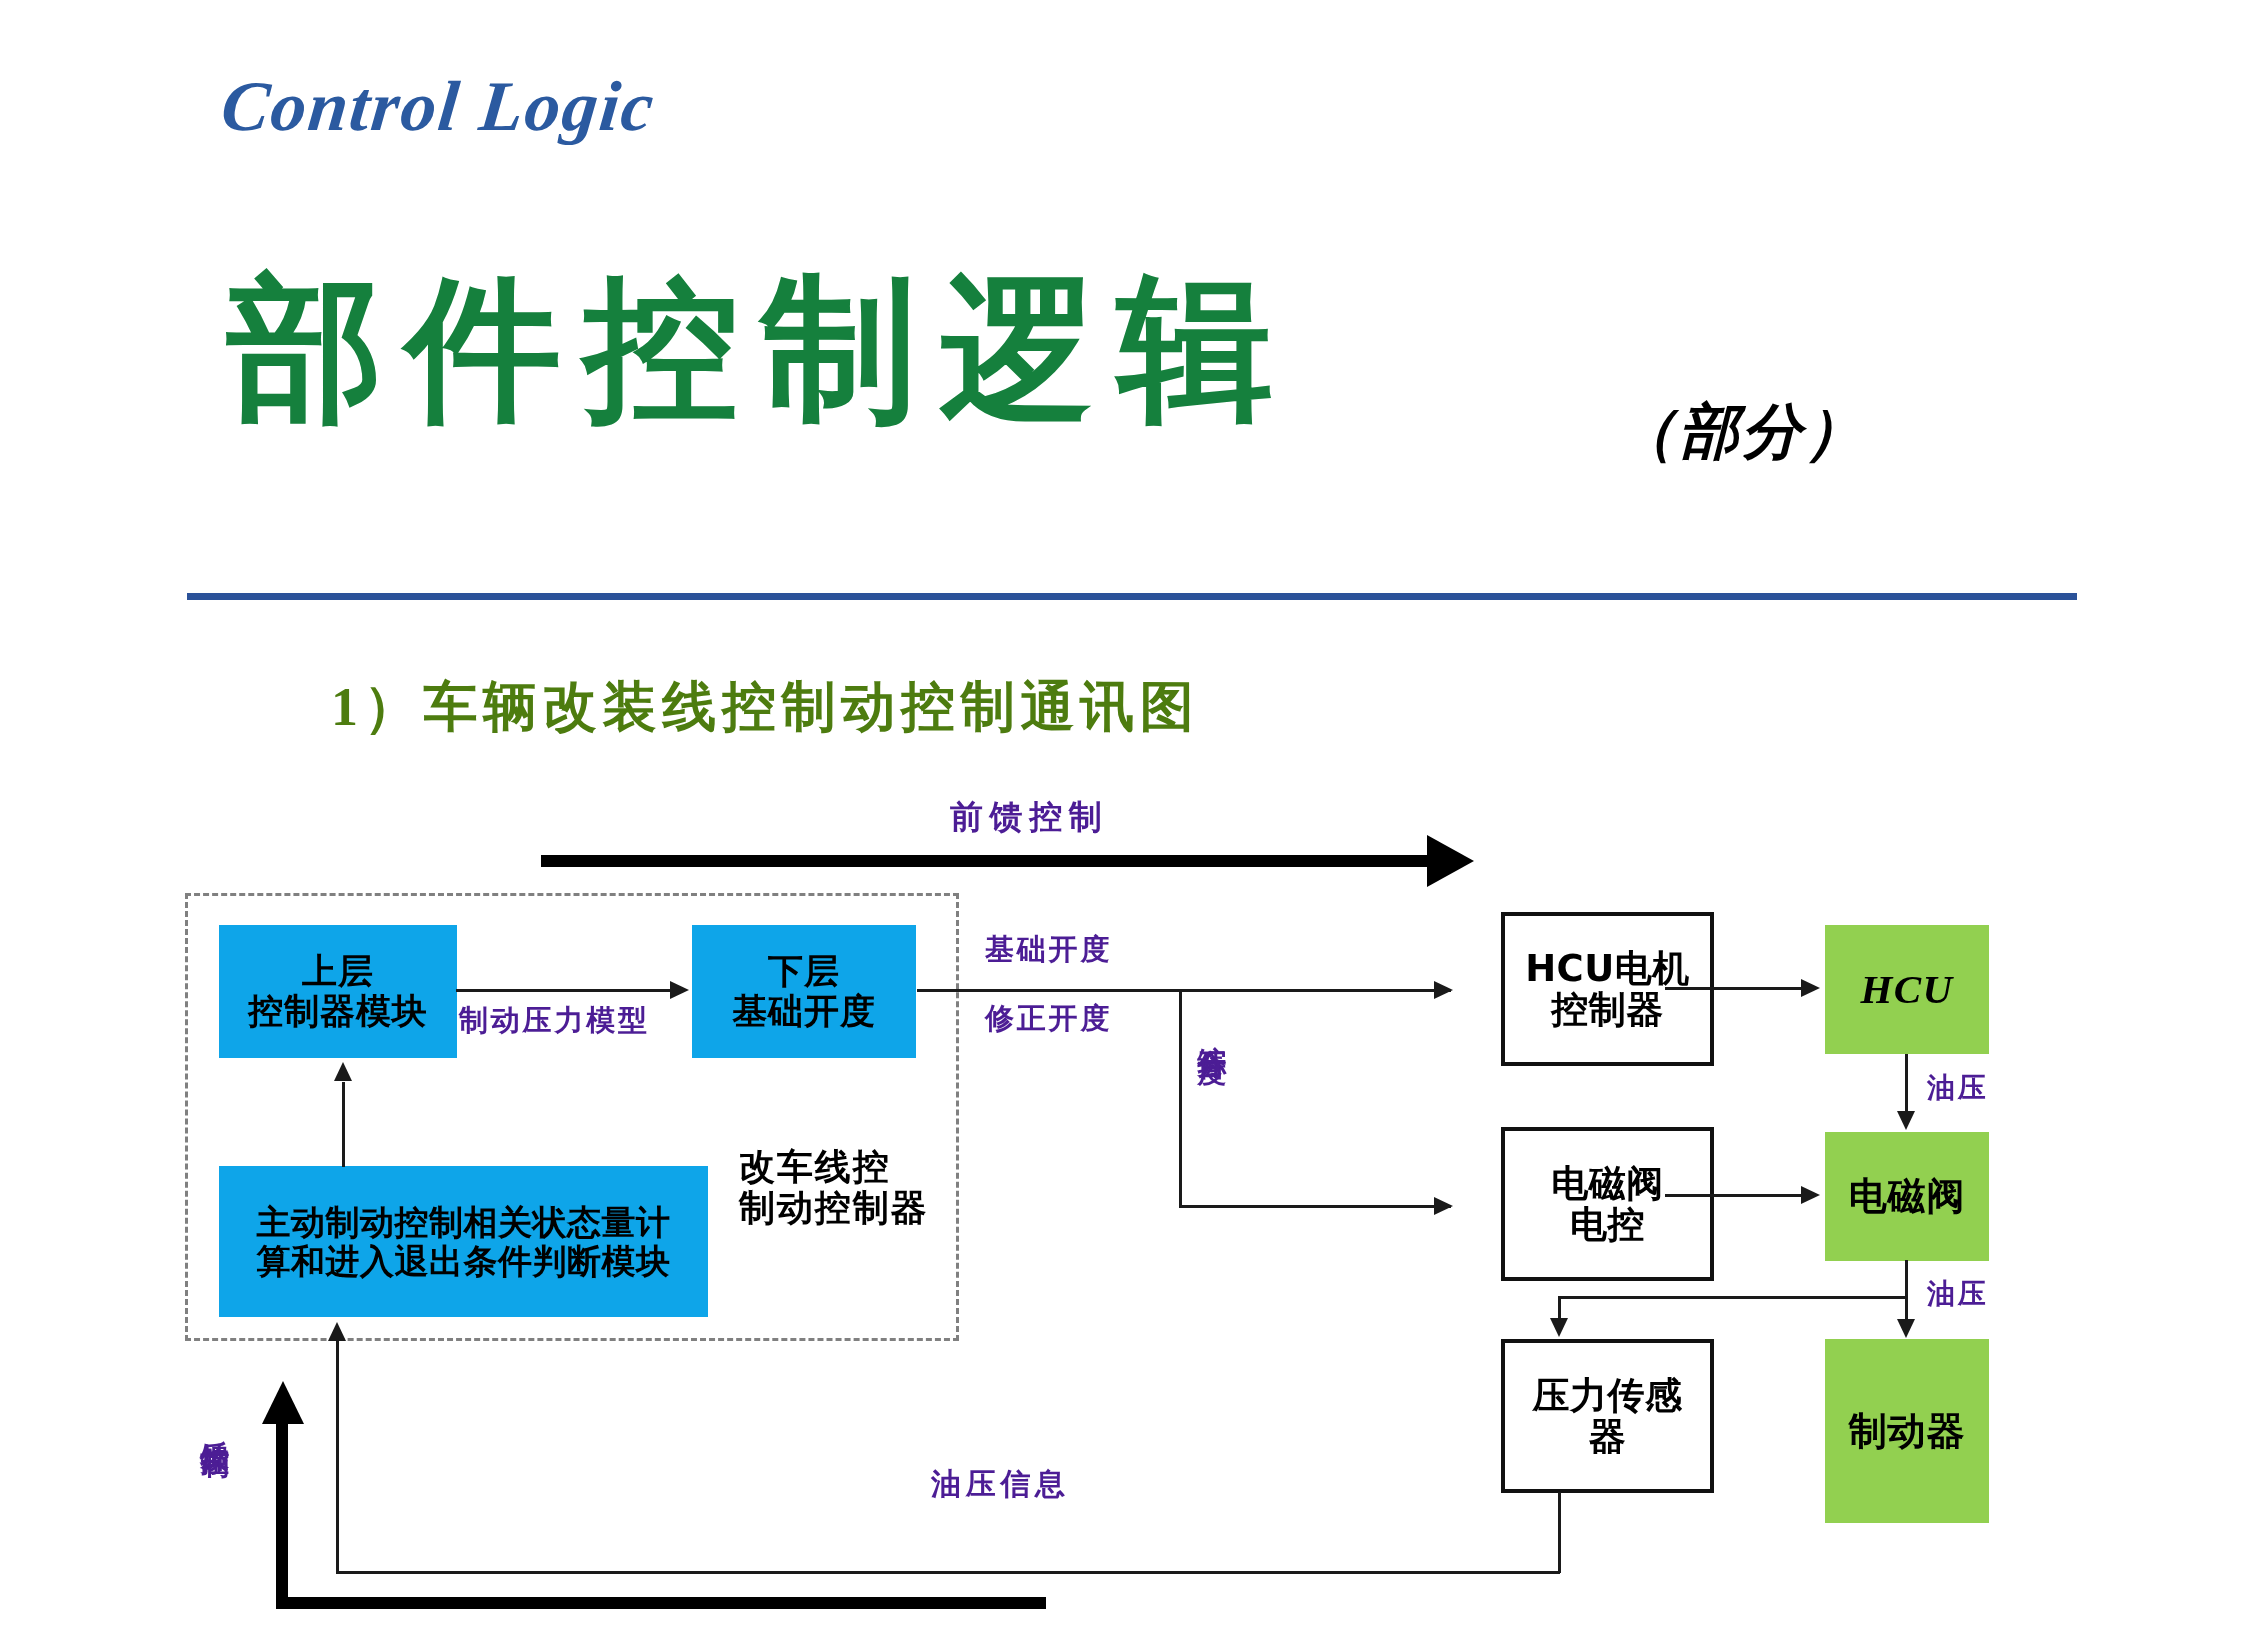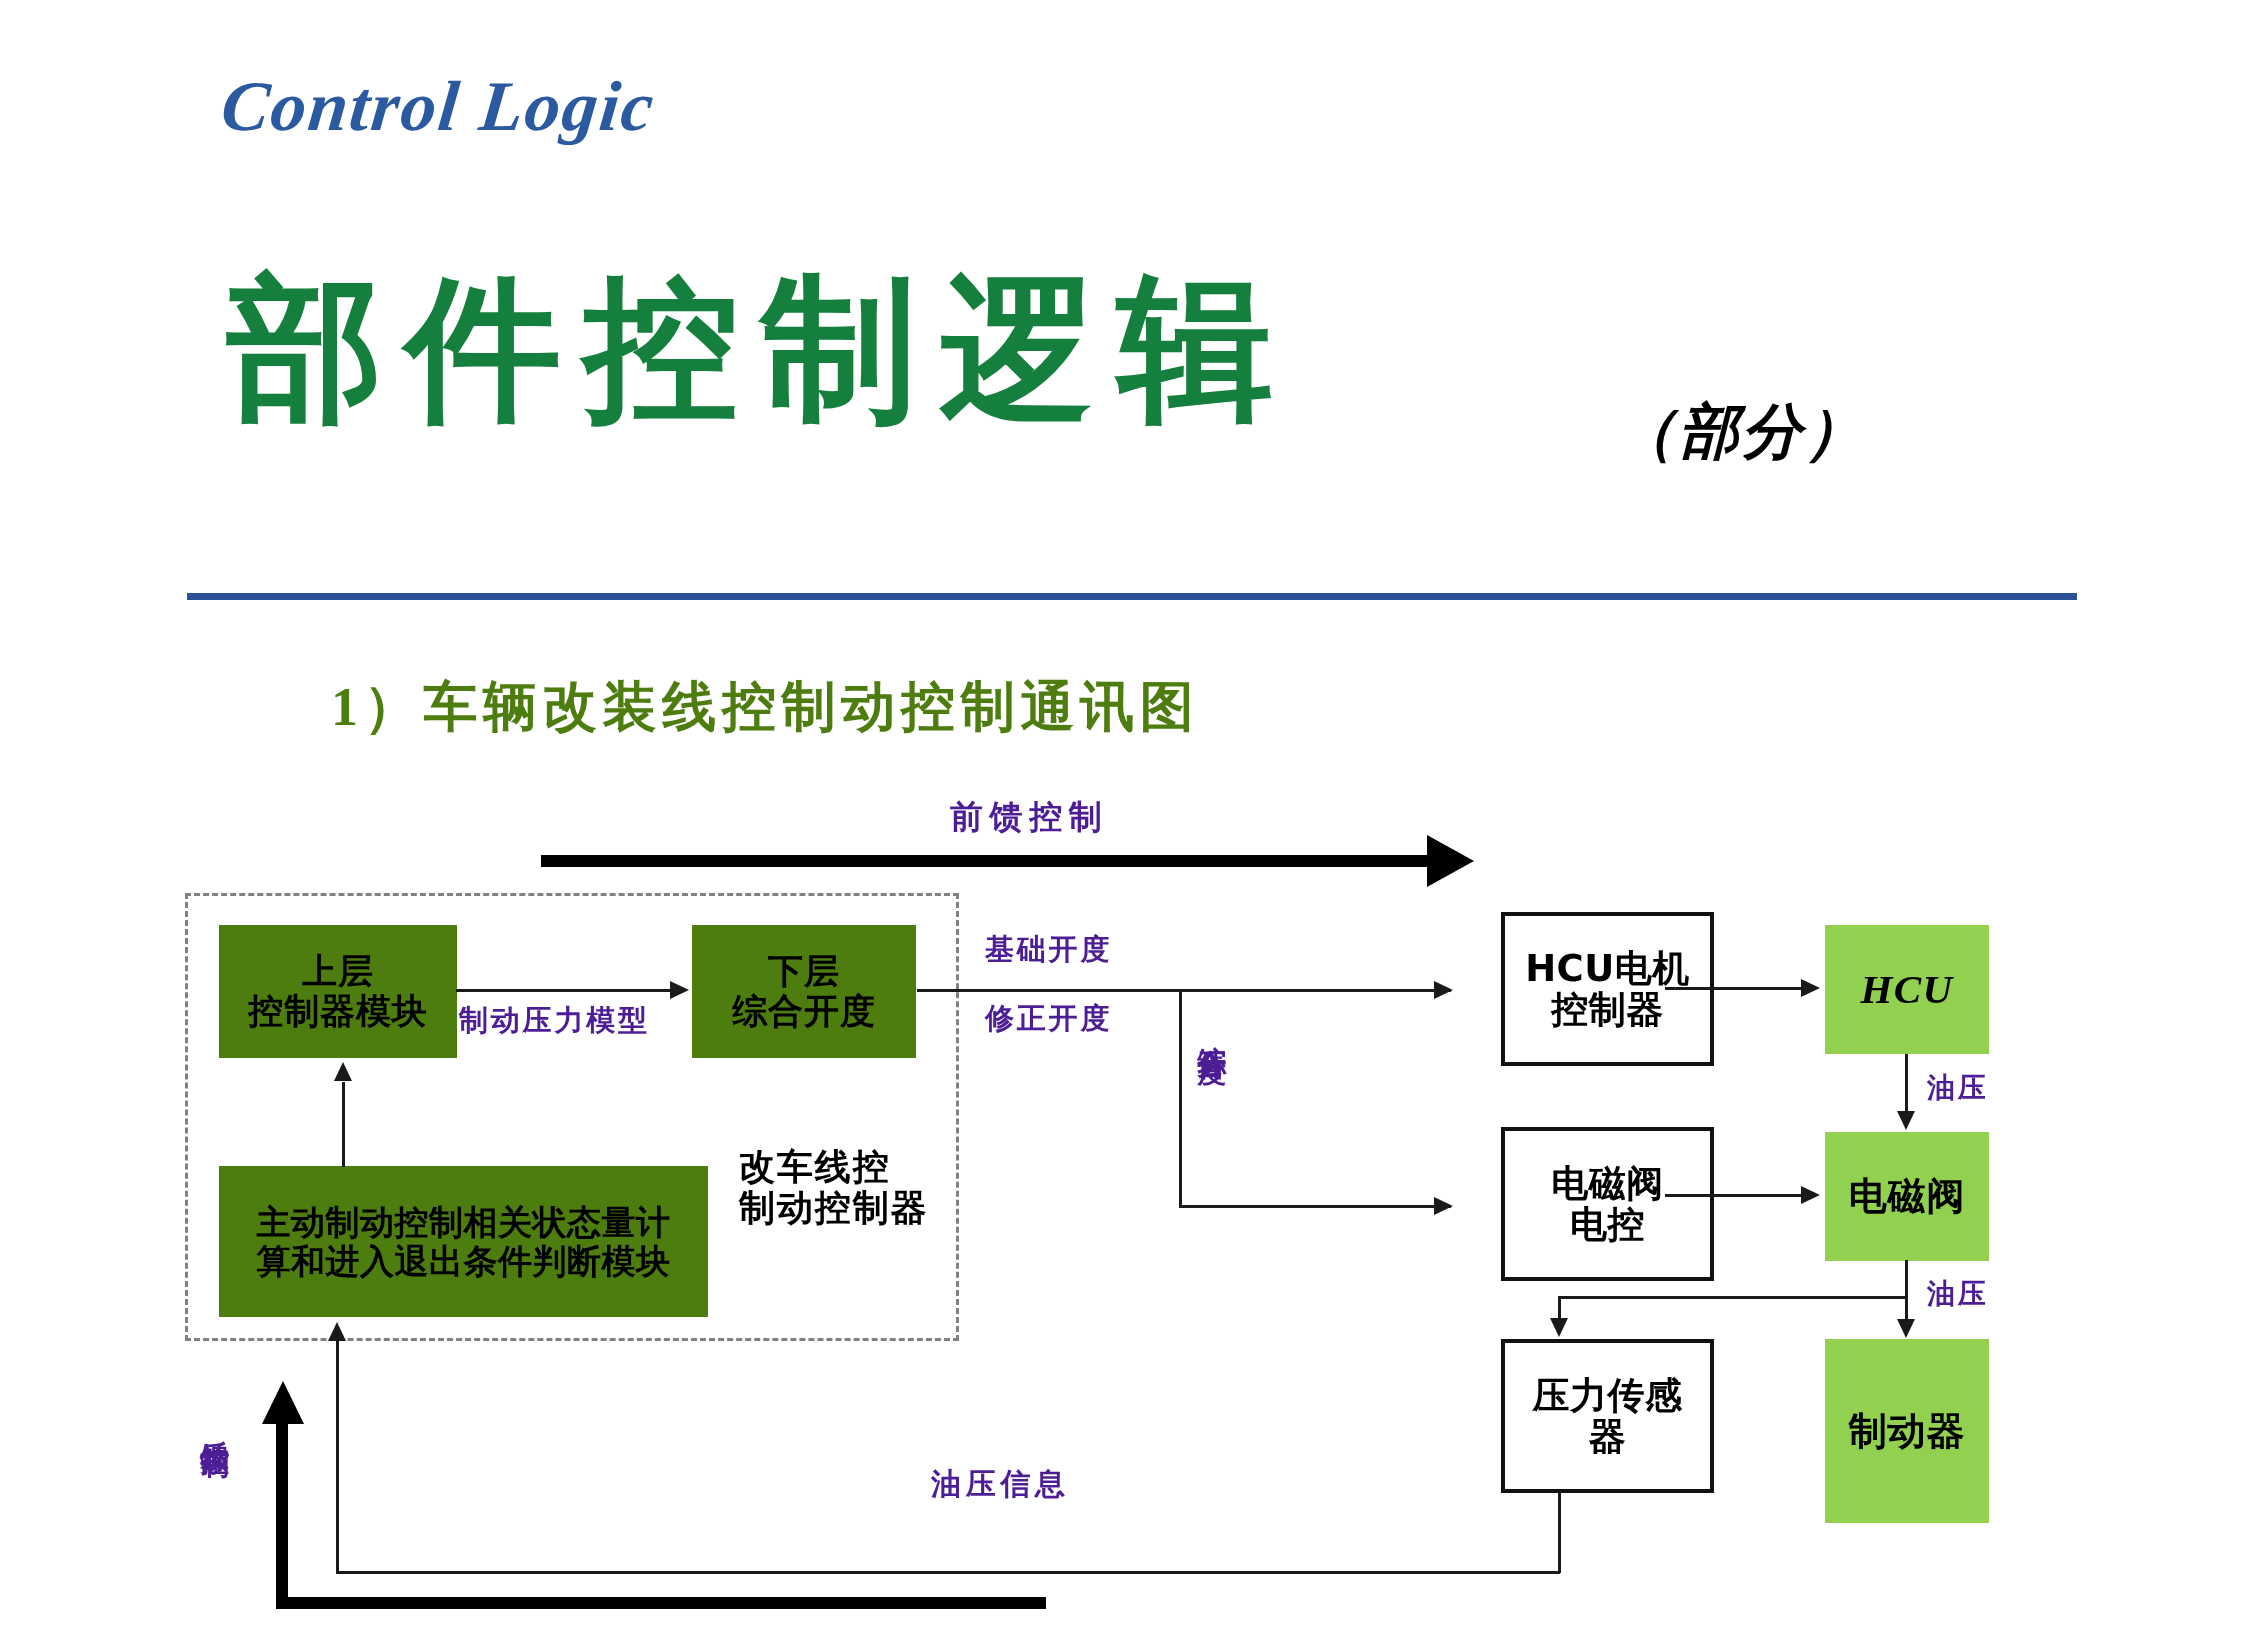--- a/index.html
+++ b/index.html
@@ -44,21 +44,21 @@
 
   
   .node{
     position:absolute; box-sizing:border-box;
     display:flex; align-items:center; justify-content:center;
     text-align:center; line-height:1.12;
     font-family:"DejaVu Sans","Liberation Sans",sans-serif;
     font-weight:700; color:#000;
     white-space:pre-line;
   }
-  .node.yellow{ background:#4d7c0f; }
+  .node.yellow{ background:#0ea5e9; }
   .node.green { background:#92D050; }
   .node.white { background:#ffffff; border:4.3px solid #111;margin-left:48px; }
 
   .dashbox{
     position:absolute; box-sizing:border-box;
     border:3.8px dashed #808080; background:transparent;
   }
 
   .lbl{
     position:absolute;
@@ -126,21 +126,21 @@
 
 <div class="dashbox" style="left:185px;top:893px;width:774px;height:448px;"></div>
 
 <div class="lbl bold-black" style="left:739px;top:1146px;font-size:36px;letter-spacing:1.9px;text-align:left;">改车线控
 制动控制器</div>
 
 <div class="node yellow" style="left:219px;top:925px;width:238px;height:133px;font-size:35px;letter-spacing:0.9px;">上层
 控制器模块</div>
 
 <div class="node yellow" style="left:692px;top:925px;width:224px;height:133px;font-size:35px;letter-spacing:0.9px;">下层
-综合开度</div>
+基础开度</div>
 
 <div class="node yellow" style="left:219px;top:1166px;width:489px;height:151px;font-size:34px;letter-spacing:0.5px;">主动制动控制相关状态量计
 算和进入退出条件判断模块</div>
 
 <div class="hline" style="left:456px;top:989px;width:215px;"></div>
 <div class="arrow-r" style="left:670px;top:981px;"></div>
 <div class="lbl" style="left:459px;top:1004px;font-size:29px;letter-spacing:2.8px;">制动压力模型</div>
 
 <div class="vline" style="left:342px;top:1082px;height:85px;"></div>
 <div class="arrow-u" style="left:334px;top:1062px;"></div>

